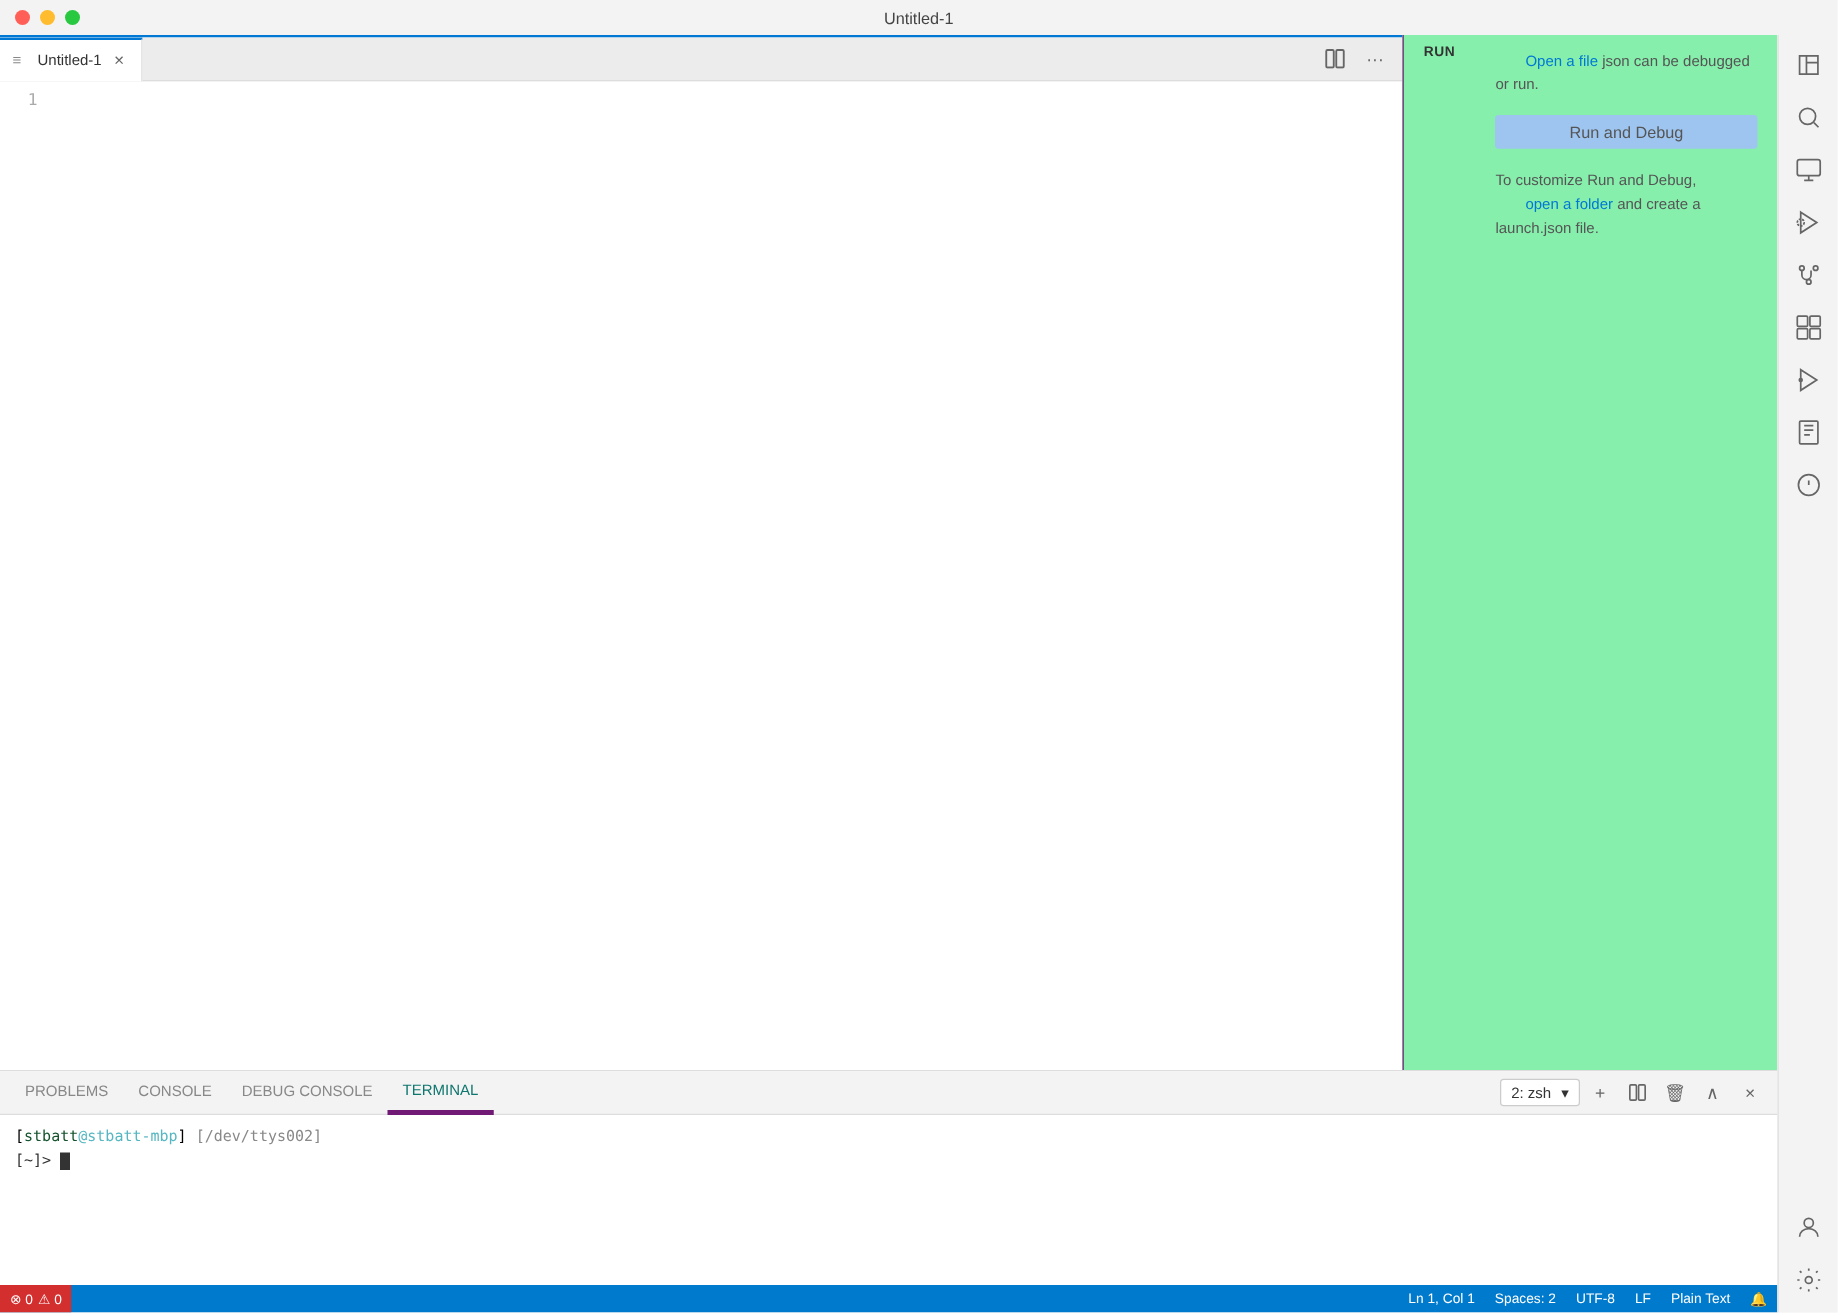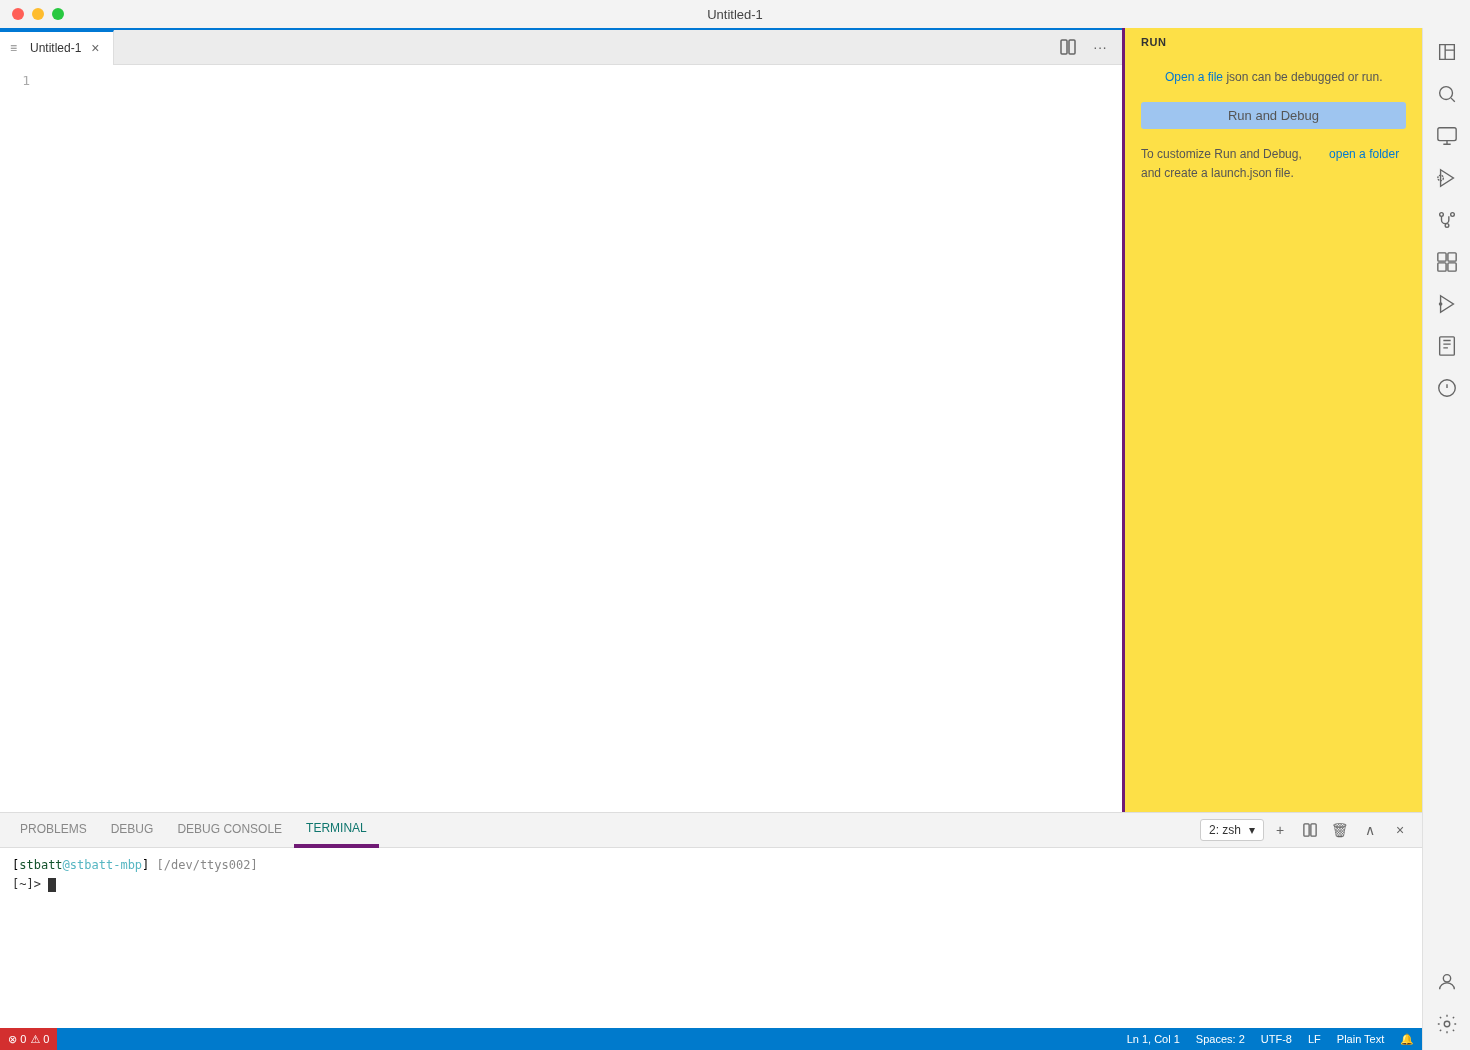--- a/index.html
+++ b/index.html
@@ -179,24 +179,23 @@
       flex: 1;
       padding: 8px 8px;
       font-family: 'Menlo', 'Monaco', monospace;
       font-size: 13px;
       color: #333;
     }
 
     
     .run-panel {
       width: 300px;
-      background: #fde047;
-      border-left: 3px solid #701a75;
-      display: flex;
-      flex-direction: column;
+      background: #86efac;
+      border-left: 1px solid #701a75;
+      display: flex;
       flex-shrink: 0;
     }
     .run-header {
       padding: 8px 16px;
       font-size: 11px;
       font-weight: 700;
       color: #333;
       letter-spacing: 0.5px;
       text-transform: uppercase;
     }
@@ -230,21 +229,21 @@
       margin-bottom: 16px;
     }
     .run-customize {
       font-size: 12px;
       color: #555;
       line-height: 1.6;
     }
 
     
     .panel {
-      height: 216px;
+      height: 172px;
       background: #ffffff;
       border-top: 1px solid #ddd;
       display: flex;
       flex-direction: column;
       flex-shrink: 0;
     }
     .panel-tabs {
       height: 35px;
       background: #f3f3f3;
       display: flex;
@@ -432,21 +431,21 @@
             <span>To customize Run and Debug, </span><a class="run-link">open a folder</a><span> and
 create a launch.json file.</span>
           </div>
         </div>
       </div>
     </div>
 
     <div class="panel">
       <div class="panel-tabs">
         <div class="panel-tab">PROBLEMS</div>
-        <div class="panel-tab">DEBUG</div>
+        <div class="panel-tab">CONSOLE</div>
         <div class="panel-tab">DEBUG CONSOLE</div>
         <div class="panel-tab active">TERMINAL</div>
 
         <div class="panel-tab-actions">
           <div class="terminal-select">
             <span>2: zsh</span>
             <span>▾</span>
           </div>
           <div class="panel-action-btn">+</div>
           <div class="panel-action-btn">

